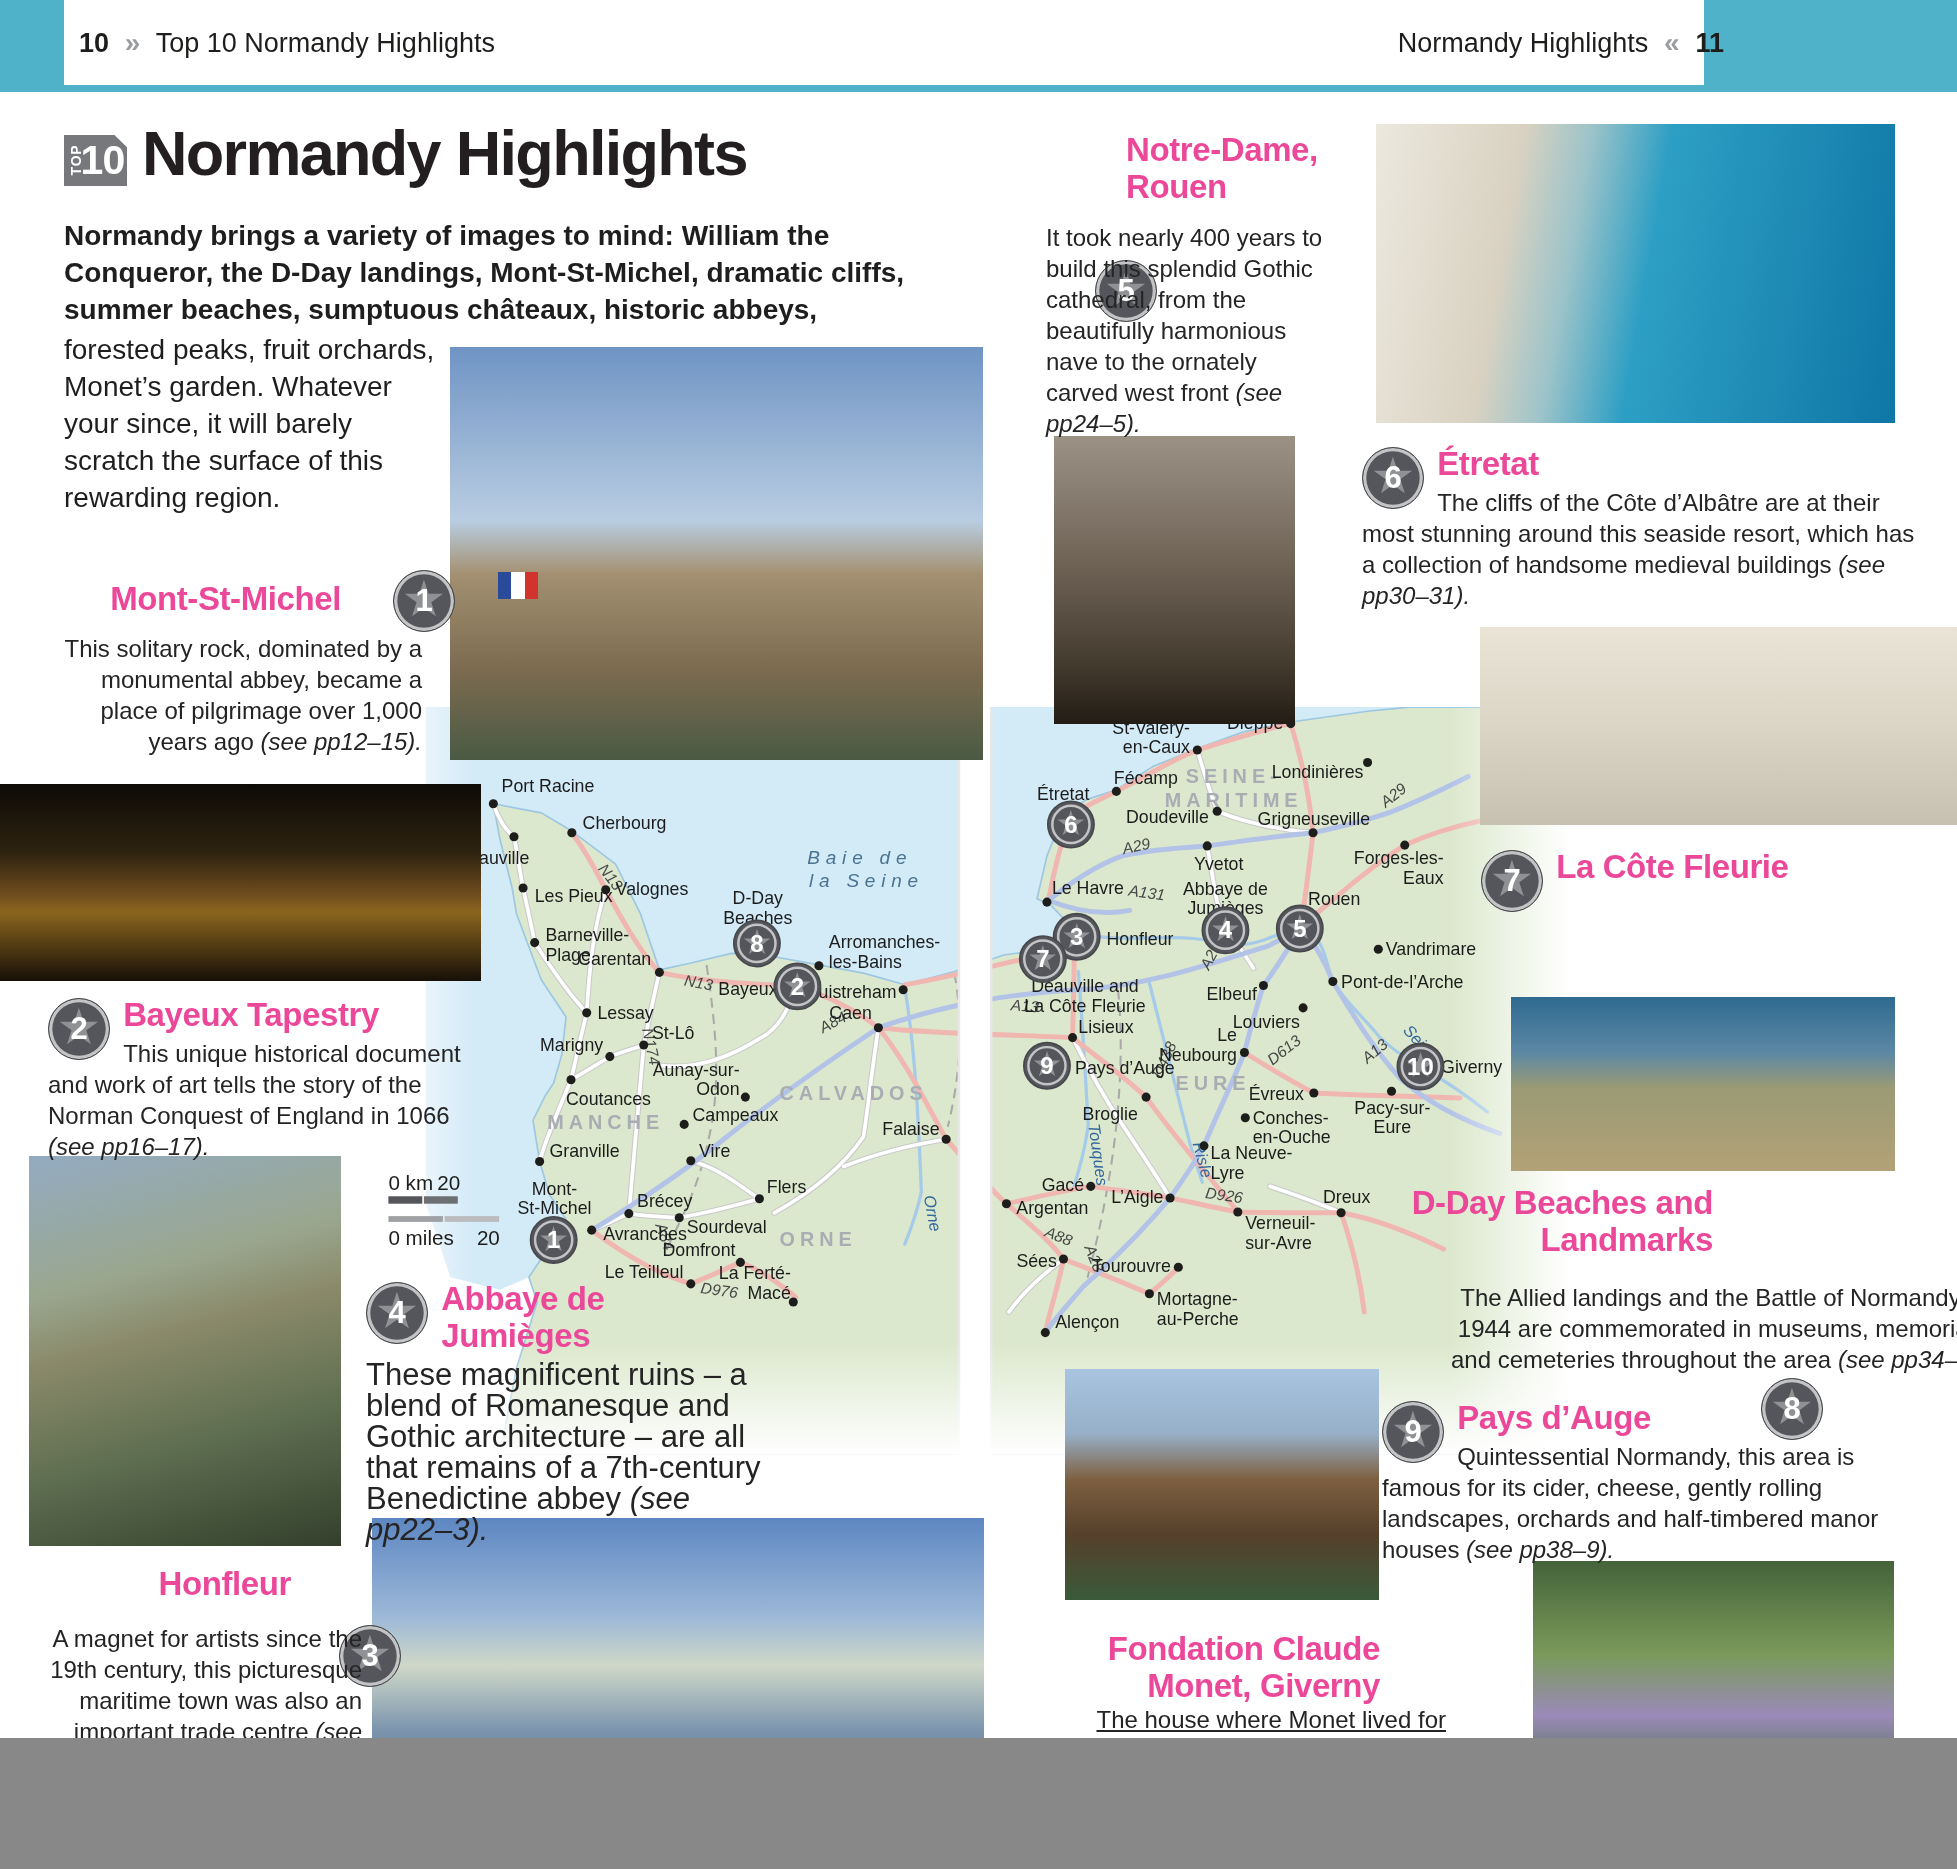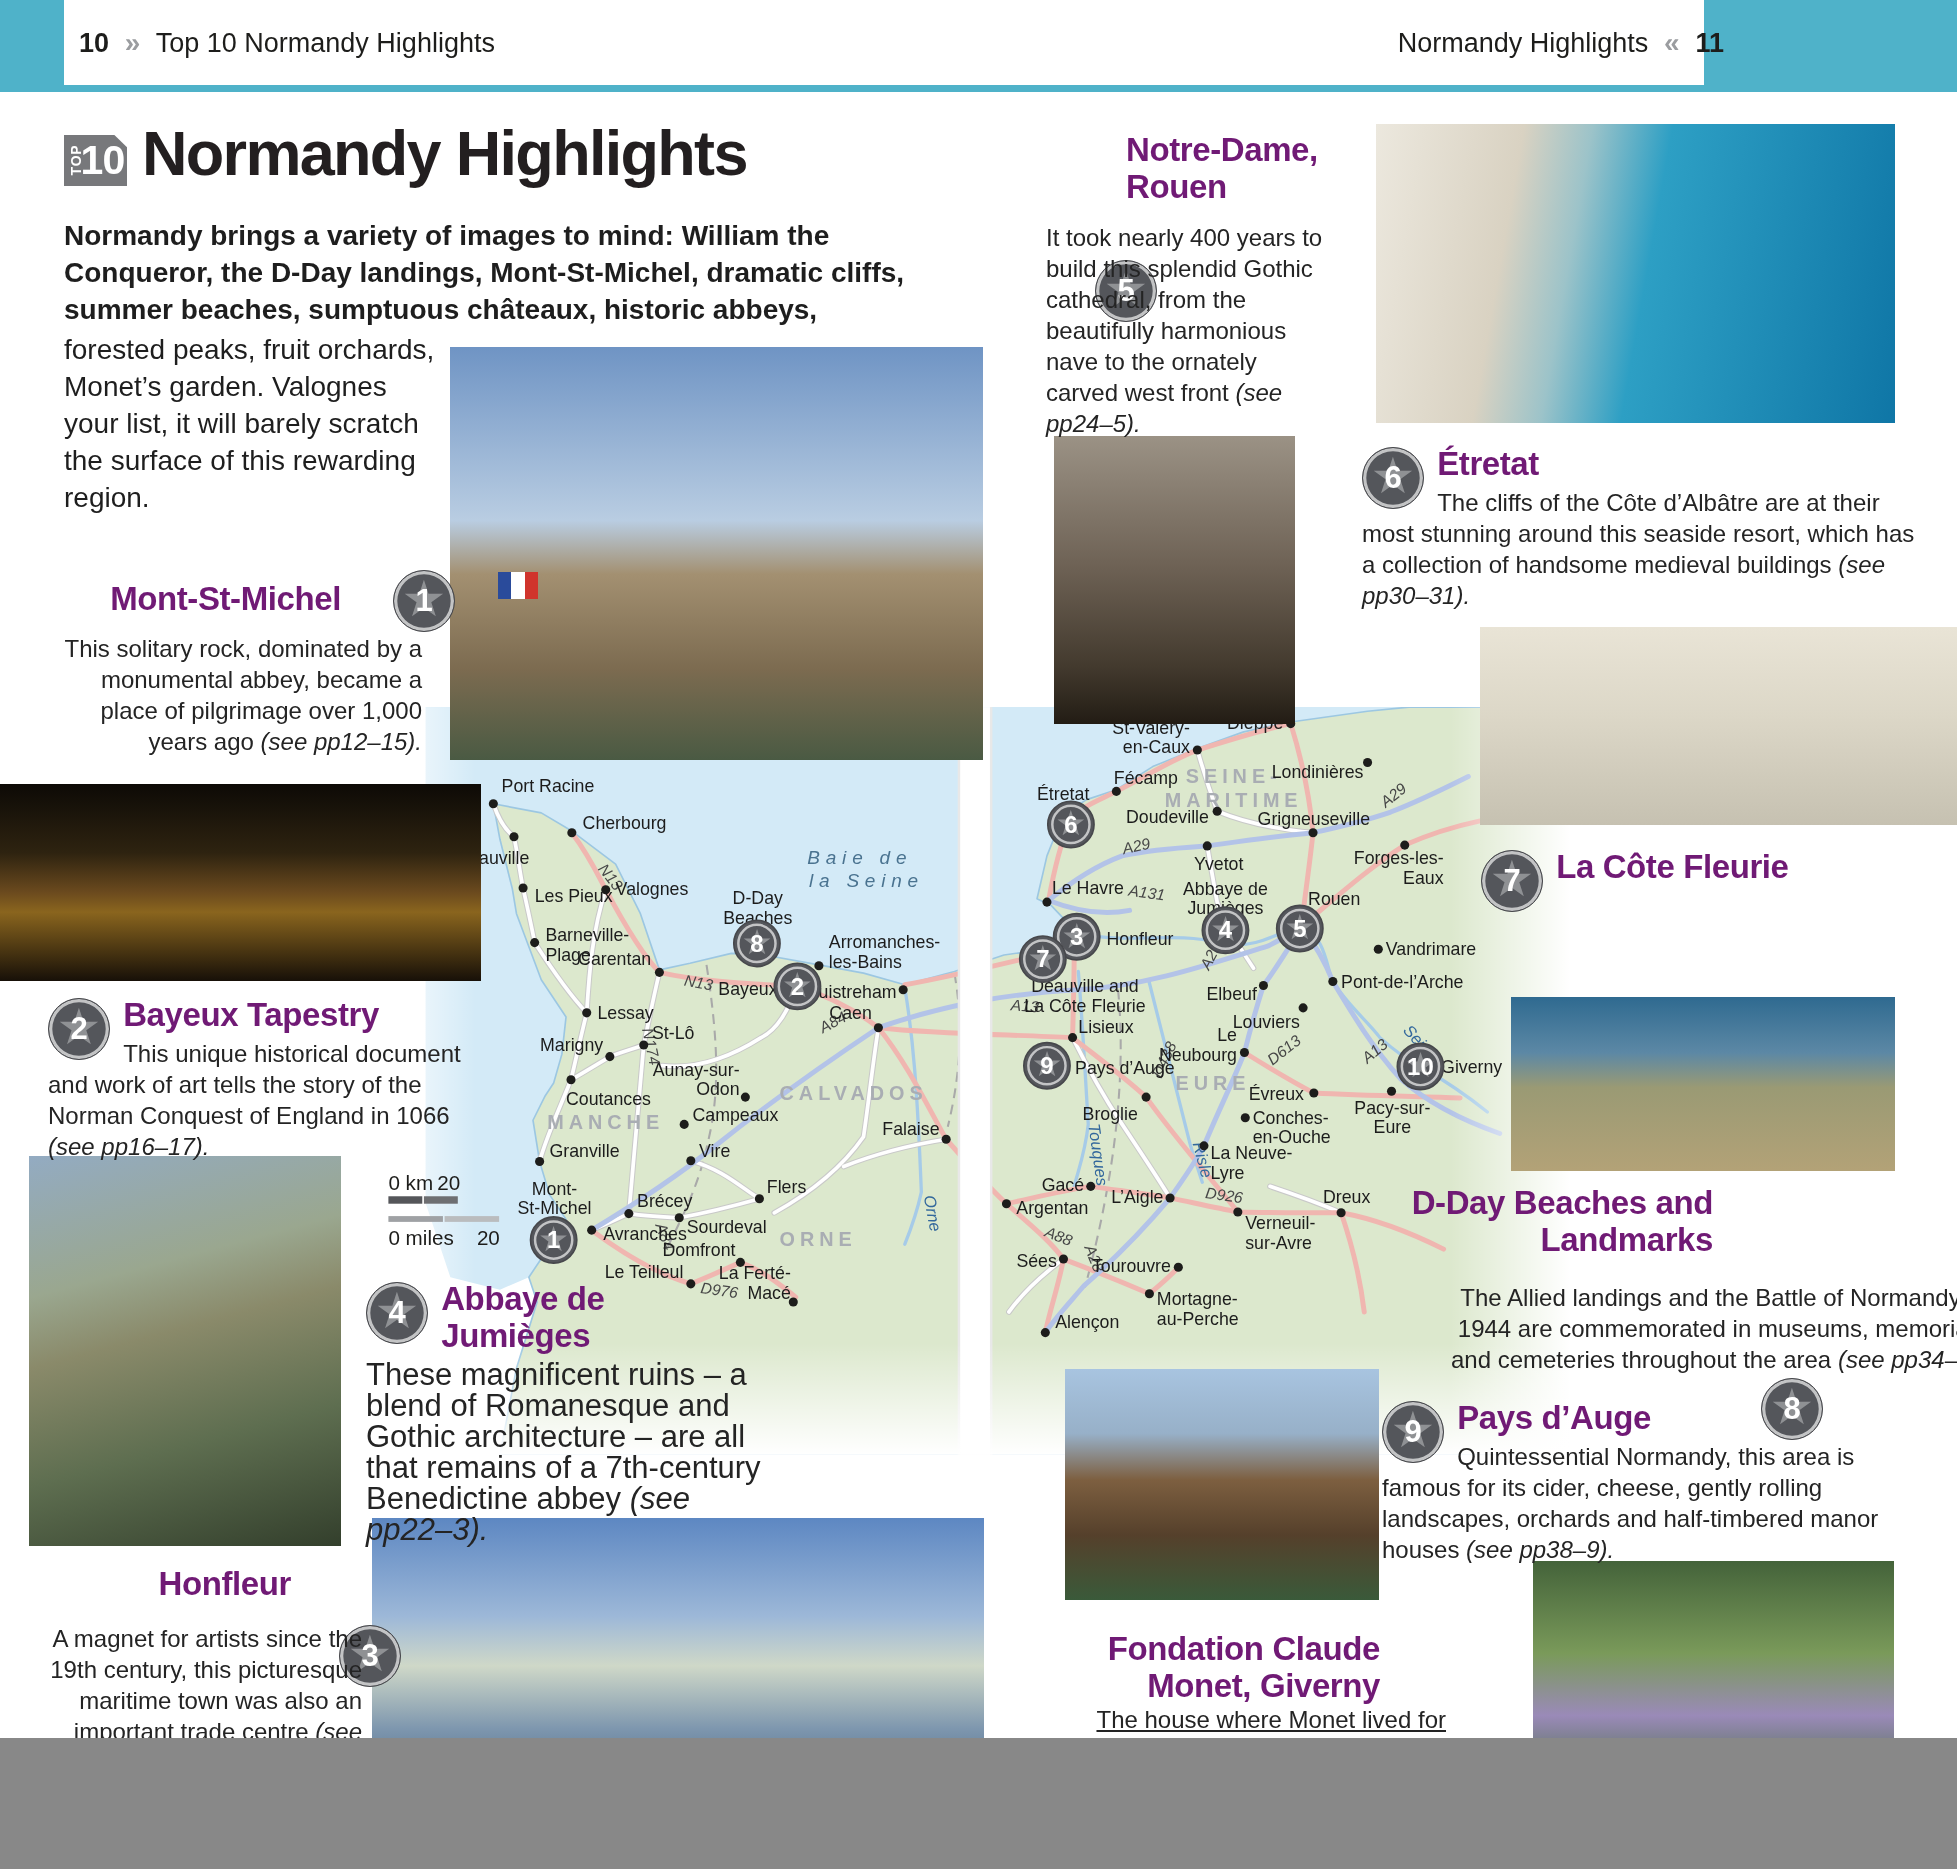--- a/index.html
+++ b/index.html
@@ -13,21 +13,21 @@
   .hdr-num{font-weight:800;}
   .chev{color:#9b9da0;font-weight:700;margin:0 8.3px;font-size:28px;}
   
   .logo{background:#77787b;clip-path:polygon(0 0,80% 0,100% 24%,100% 100%,0 100%);}
   .logo .vtop{position:absolute;left:-13.2px;top:17.4px;transform:rotate(-90deg);font-size:14px;
       font-weight:700;color:#fff;letter-spacing:0.8px;width:50px;text-align:center;}
   .logo .n10{position:absolute;left:16.5px;top:1.7px;font-size:41px;font-weight:800;color:#fff;letter-spacing:-0.8px;}
   .page-title{font-size:63px;font-weight:800;color:#231f20;letter-spacing:-1.7px;white-space:nowrap;}
   .intro{font-size:28px;line-height:37px;color:#1e1e1e;}
   
-  .item-h{font-size:33px;line-height:37px;font-weight:800;color:#701a75;letter-spacing:-0.4px;margin:0;}
+  .item-h{font-size:33px;line-height:37px;font-weight:800;color:#ec4899;letter-spacing:-0.4px;margin:0;}
   .item-b{font-size:24px;line-height:31px;color:#242424;margin:5px 0 0 0;}
   .see{font-style:italic;}
   .h-right{text-align:right;}
   .badge{width:60px;height:60px;border-radius:50%;background:#54565b;border:1.7px solid #47484c;
      box-shadow:inset 0 0 0 3.3px rgba(255,255,255,.65);position:relative;flex:none;}
   .badge .star{position:absolute;left:50%;top:50%;transform:translate(-50%,-54%);
      font-size:50px;color:#8f9194;line-height:1;}
   .badge .num{position:absolute;left:50%;top:50%;transform:translate(-50%,-50%);
      font-size:31px;font-weight:800;color:#fff;}
   .badge.fl{float:left;margin:1.7px 13.2px 6.6px 0;}
@@ -78,21 +78,21 @@
     <span class="hdr-num">11</span>
   </div>
 
   <div class="abs logo" style="left:64px;top:135px;width:63px;height:51px;">
     <span class="vtop">TOP</span>
     <span class="n10">10</span>
   </div>
   <div class="abs page-title" style="left:142px;top:117px;">Normandy Highlights</div>
 
   <div class="abs intro" style="left:64px;top:217px;width:897px;font-weight:bold;">Normandy brings a variety of images to mind: William the Conqueror, the D-Day landings, Mont-St-Michel, dramatic cliffs, summer beaches, sumptuous châteaux, historic abbeys,</div>
-  <div class="abs intro" style="left:64px;top:331px;width:374px;">forested peaks, fruit orchards, Monet’s garden. Valognes your list, it will barely scratch the surface of this rewarding region.</div>
+  <div class="abs intro" style="left:64px;top:331px;width:374px;">forested peaks, fruit orchards, Monet’s garden. Whatever your since, it will barely scratch the surface of this rewarding region.</div>
 
   <svg class="abs" id="map-svg" style="left:376px;top:707px;" width="1194" height="748" viewBox="0 0 1445 905">
     <defs>
       <linearGradient id="fadeL" x1="0" y1="0" x2="1" y2="0">
           <stop offset="0" stop-color="#fff"></stop>
           <stop offset="1" stop-color="#fff" stop-opacity="0"></stop>
         </linearGradient>
       <linearGradient id="fadeR" x1="0" y1="0" x2="1" y2="0">
           <stop offset="0" stop-color="#fff" stop-opacity="0"></stop>
           <stop offset="1" stop-color="#fff"></stop>

